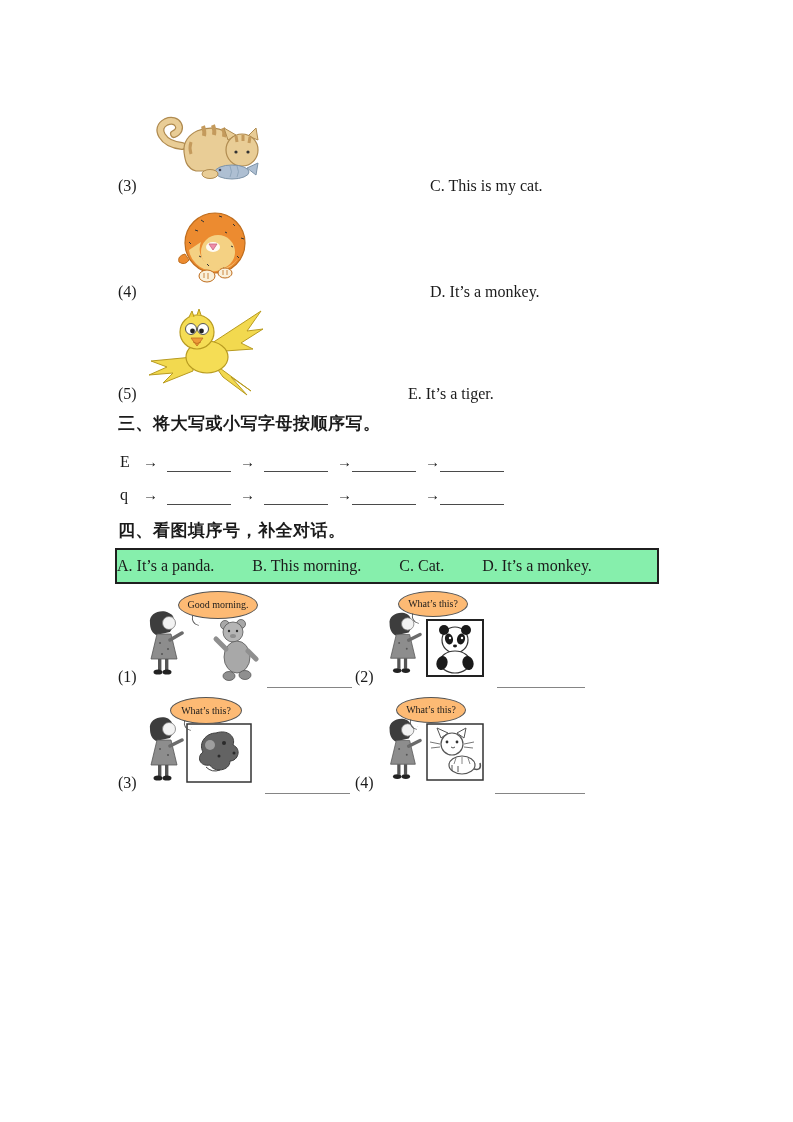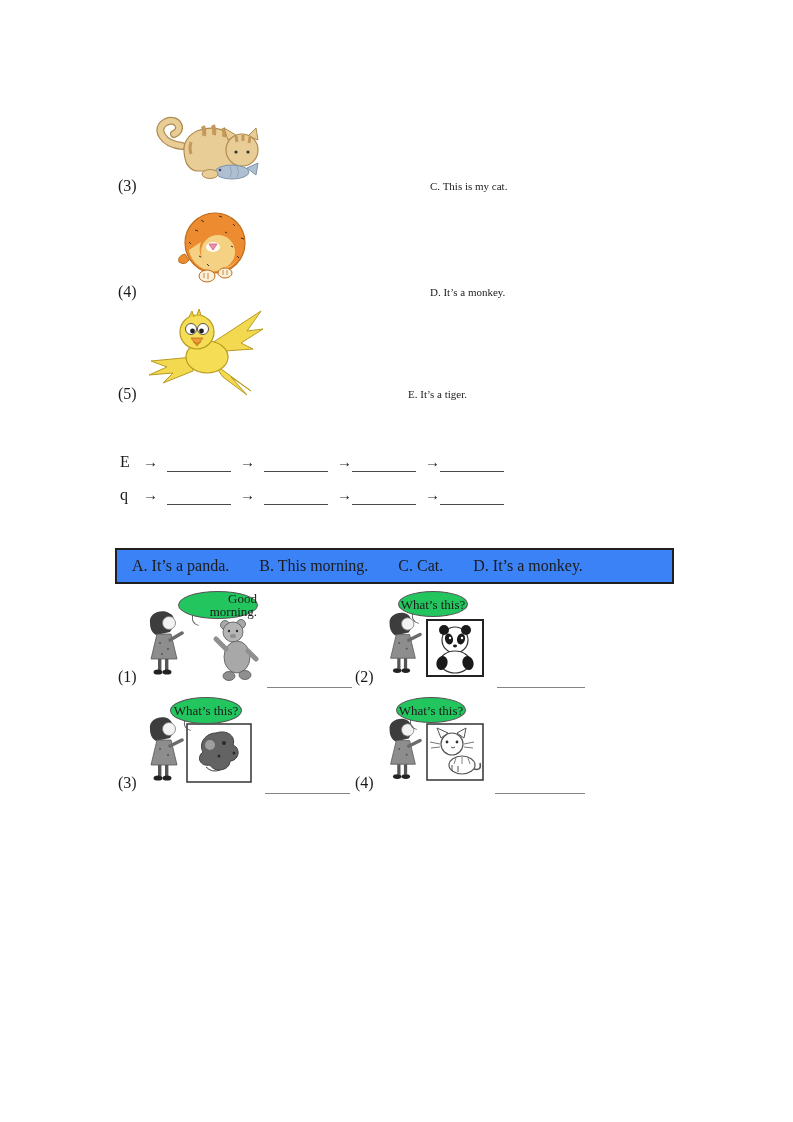--- a/index.html
+++ b/index.html
@@ -1,35 +1,35 @@
 <!DOCTYPE html>
 <html><head>
 <meta charset="utf-8">
 <style>
   html,body{margin:0;padding:0;background:#fff;}
   .page{position:relative;width:793px;height:1122px;background:#ffffff;
         font-family:"Liberation Serif", serif;color:#1b1b1b;overflow:hidden;}
   .abs{position:absolute;}
   .num{font-size:16px;line-height:20px;}
-  .opt{font-size:11px;line-height:20px;}
+  .opt{font-size:16px;line-height:20px;}
   .cn-title{font-family:"Liberation Sans","DejaVu Sans",sans-serif;font-weight:600;
             font-size:17px;letter-spacing:0.5px;line-height:22px;}
   .letter-row{display:flex;align-items:flex-end;height:20px;font-size:16px;}
   .letter{display:inline-block;width:14px;line-height:20px;}
   .arw{line-height:19px;font-size:15px;}
   .arw.sp{margin:0 9px;}
   .arw.tight{margin-left:9px;margin-right:0;}
   .blank{display:inline-block;width:64px;height:6px;border-bottom:1px solid #4a4a4a;}
-  .optbox{display:flex;align-items:center;gap:30px;padding-left:15px;
-          border:2px solid #1f1f1f;font-size:16px;background:#3b82f6;}
+  .optbox{display:flex;align-items:center;gap:38px;padding-left:0;
+          border:2px solid #1f1f1f;font-size:16px;background:#86efac;}
   .scene{position:absolute;}
   .scene *{position:absolute;}
-  .bubble{border:1px solid #555;border-radius:50%;background:#22c55e;
-          font-size:13px;line-height:1;display:flex;align-items:center;
-          justify-content:center;text-align:right;z-index:2;}
+  .bubble{border:1px solid #555;border-radius:50%;background:#fdba74;
+          font-size:10px;line-height:1;display:flex;align-items:center;
+          justify-content:center;text-align:left;z-index:2;}
   .bubble::after{content:"";position:absolute;left:12px;bottom:-7px;width:8px;height:8px;
           border-left:1px solid #555;border-bottom:1px solid #555;
           border-radius:0 0 0 8px;transform:rotate(15deg);background:transparent;}
   .dlg-blank{position:absolute;height:20px;border-bottom:1px solid #858585;}
 </style>
 </head>
 <body>
 
 <div class="page">
 
@@ -83,20 +83,21 @@
     <circle cx="44" cy="24" r="5.5" fill="#fff" stroke="#555"></circle>
     <circle cx="56" cy="24" r="5.5" fill="#fff" stroke="#555"></circle>
     <circle cx="45.5" cy="26" r="2.4" fill="#222"></circle>
     <circle cx="54.5" cy="26" r="2.4" fill="#222"></circle>
     <polygon points="44,33 56,33 50,41" fill="#ef9b38" stroke="#bf6d1d" stroke-width="0.8"></polygon>
     <path d="M46,37 q4,3 8,0" stroke="#bf6d1d" fill="none" stroke-width="0.8"></path>
   </svg>
   <div class="abs num" style="left:118px;top:384px">(5)</div>
   <div class="abs opt" style="left:408px;top:384px">E. It’s a tiger.</div>
 
+  <div class="abs cn-title" style="left:118px;top:413px">三、将大写或小写字母按顺序写。</div>
 
   <div class="abs letter-row" style="left:120px;top:452px">
     <span class="letter">E</span>
     <span class="arw sp">→</span>
     <span class="blank"></span>
     <span class="arw sp">→</span>
     <span class="blank"></span>
     <span class="arw tight">→</span>
     <span class="blank"></span>
     <span class="arw tight">→</span>
@@ -107,20 +108,21 @@
     <span class="arw sp">→</span>
     <span class="blank"></span>
     <span class="arw sp">→</span>
     <span class="blank"></span>
     <span class="arw tight">→</span>
     <span class="blank"></span>
     <span class="arw tight">→</span>
     <span class="blank"></span>
   </div>
 
+  <div class="abs cn-title" style="left:118px;top:520px">四、看图填序号，补全对话。</div>
 
   <div class="abs optbox" style="left:115px;top:548px;width:540px;height:32px">
     <span>A. It’s a panda.</span>
     <span>B. This morning.</span>
     <span>C. Cat.</span>
     <span>D. It’s a monkey.</span>
   </div>
 
   <div class="scene" style="left:140px;top:591px;width:122px;height:92px">
     <div class="bubble" style="left:38px;top:0;width:78px;height:26px">Good morning.</div>

